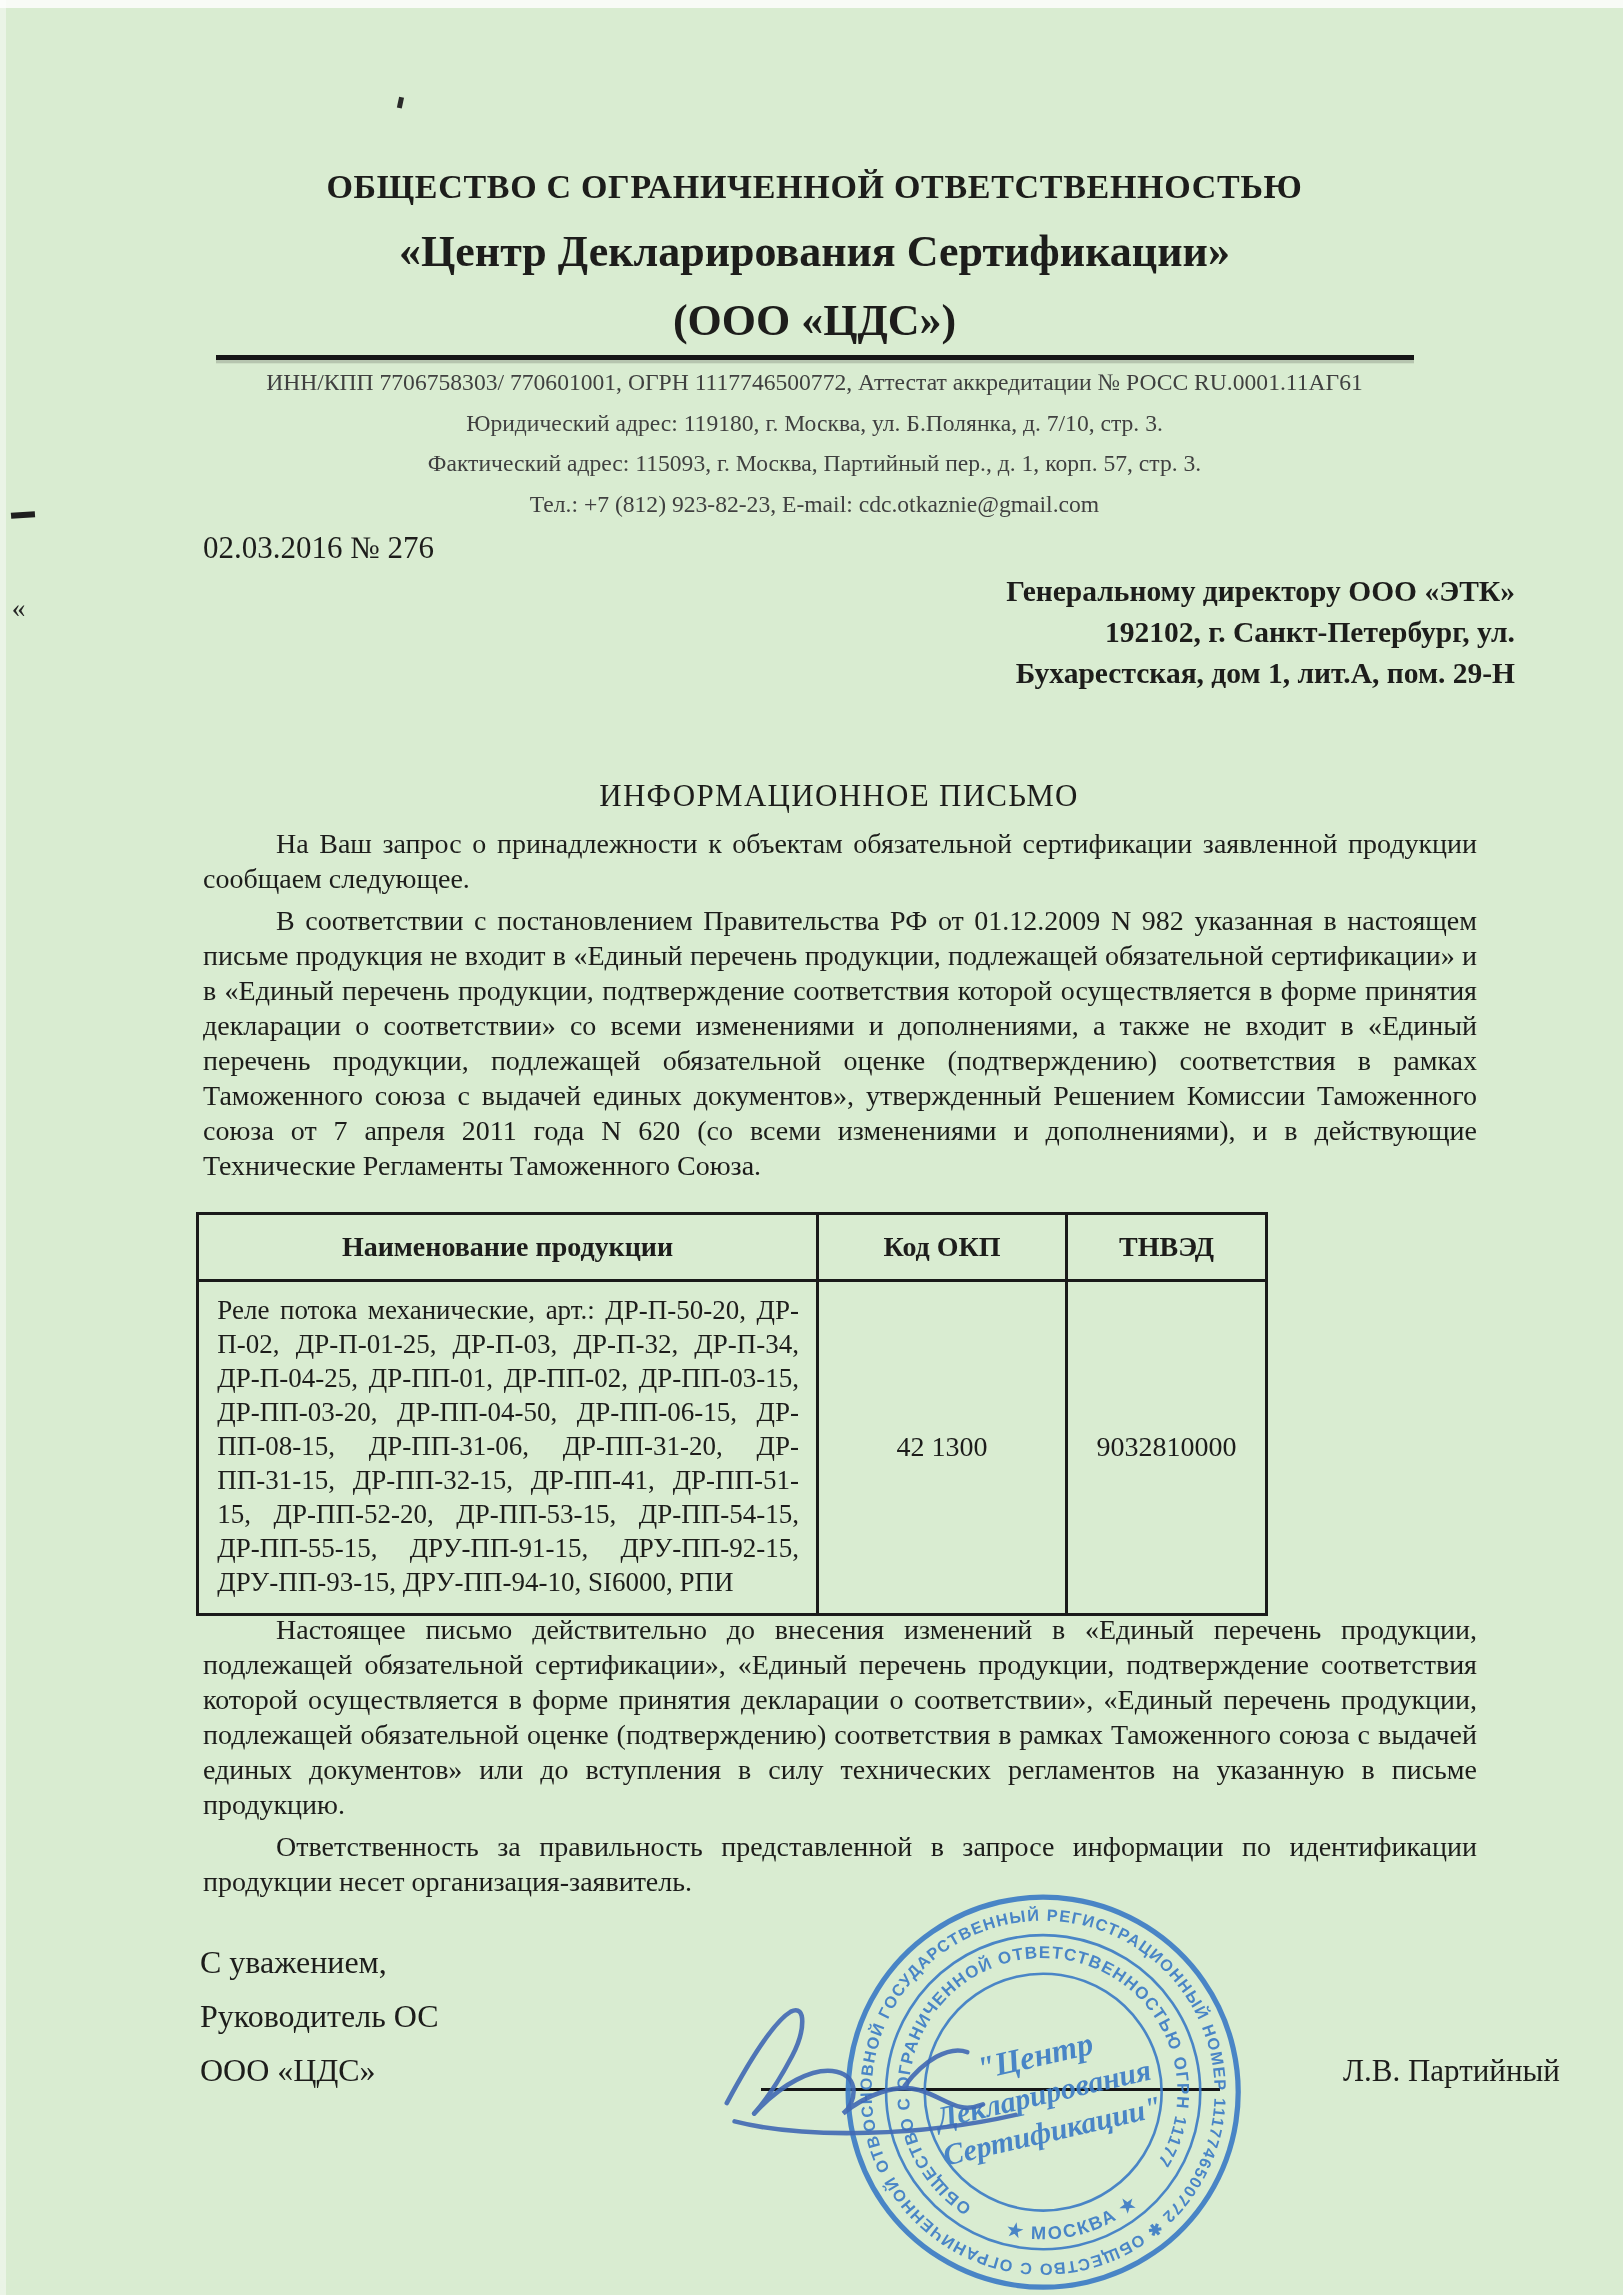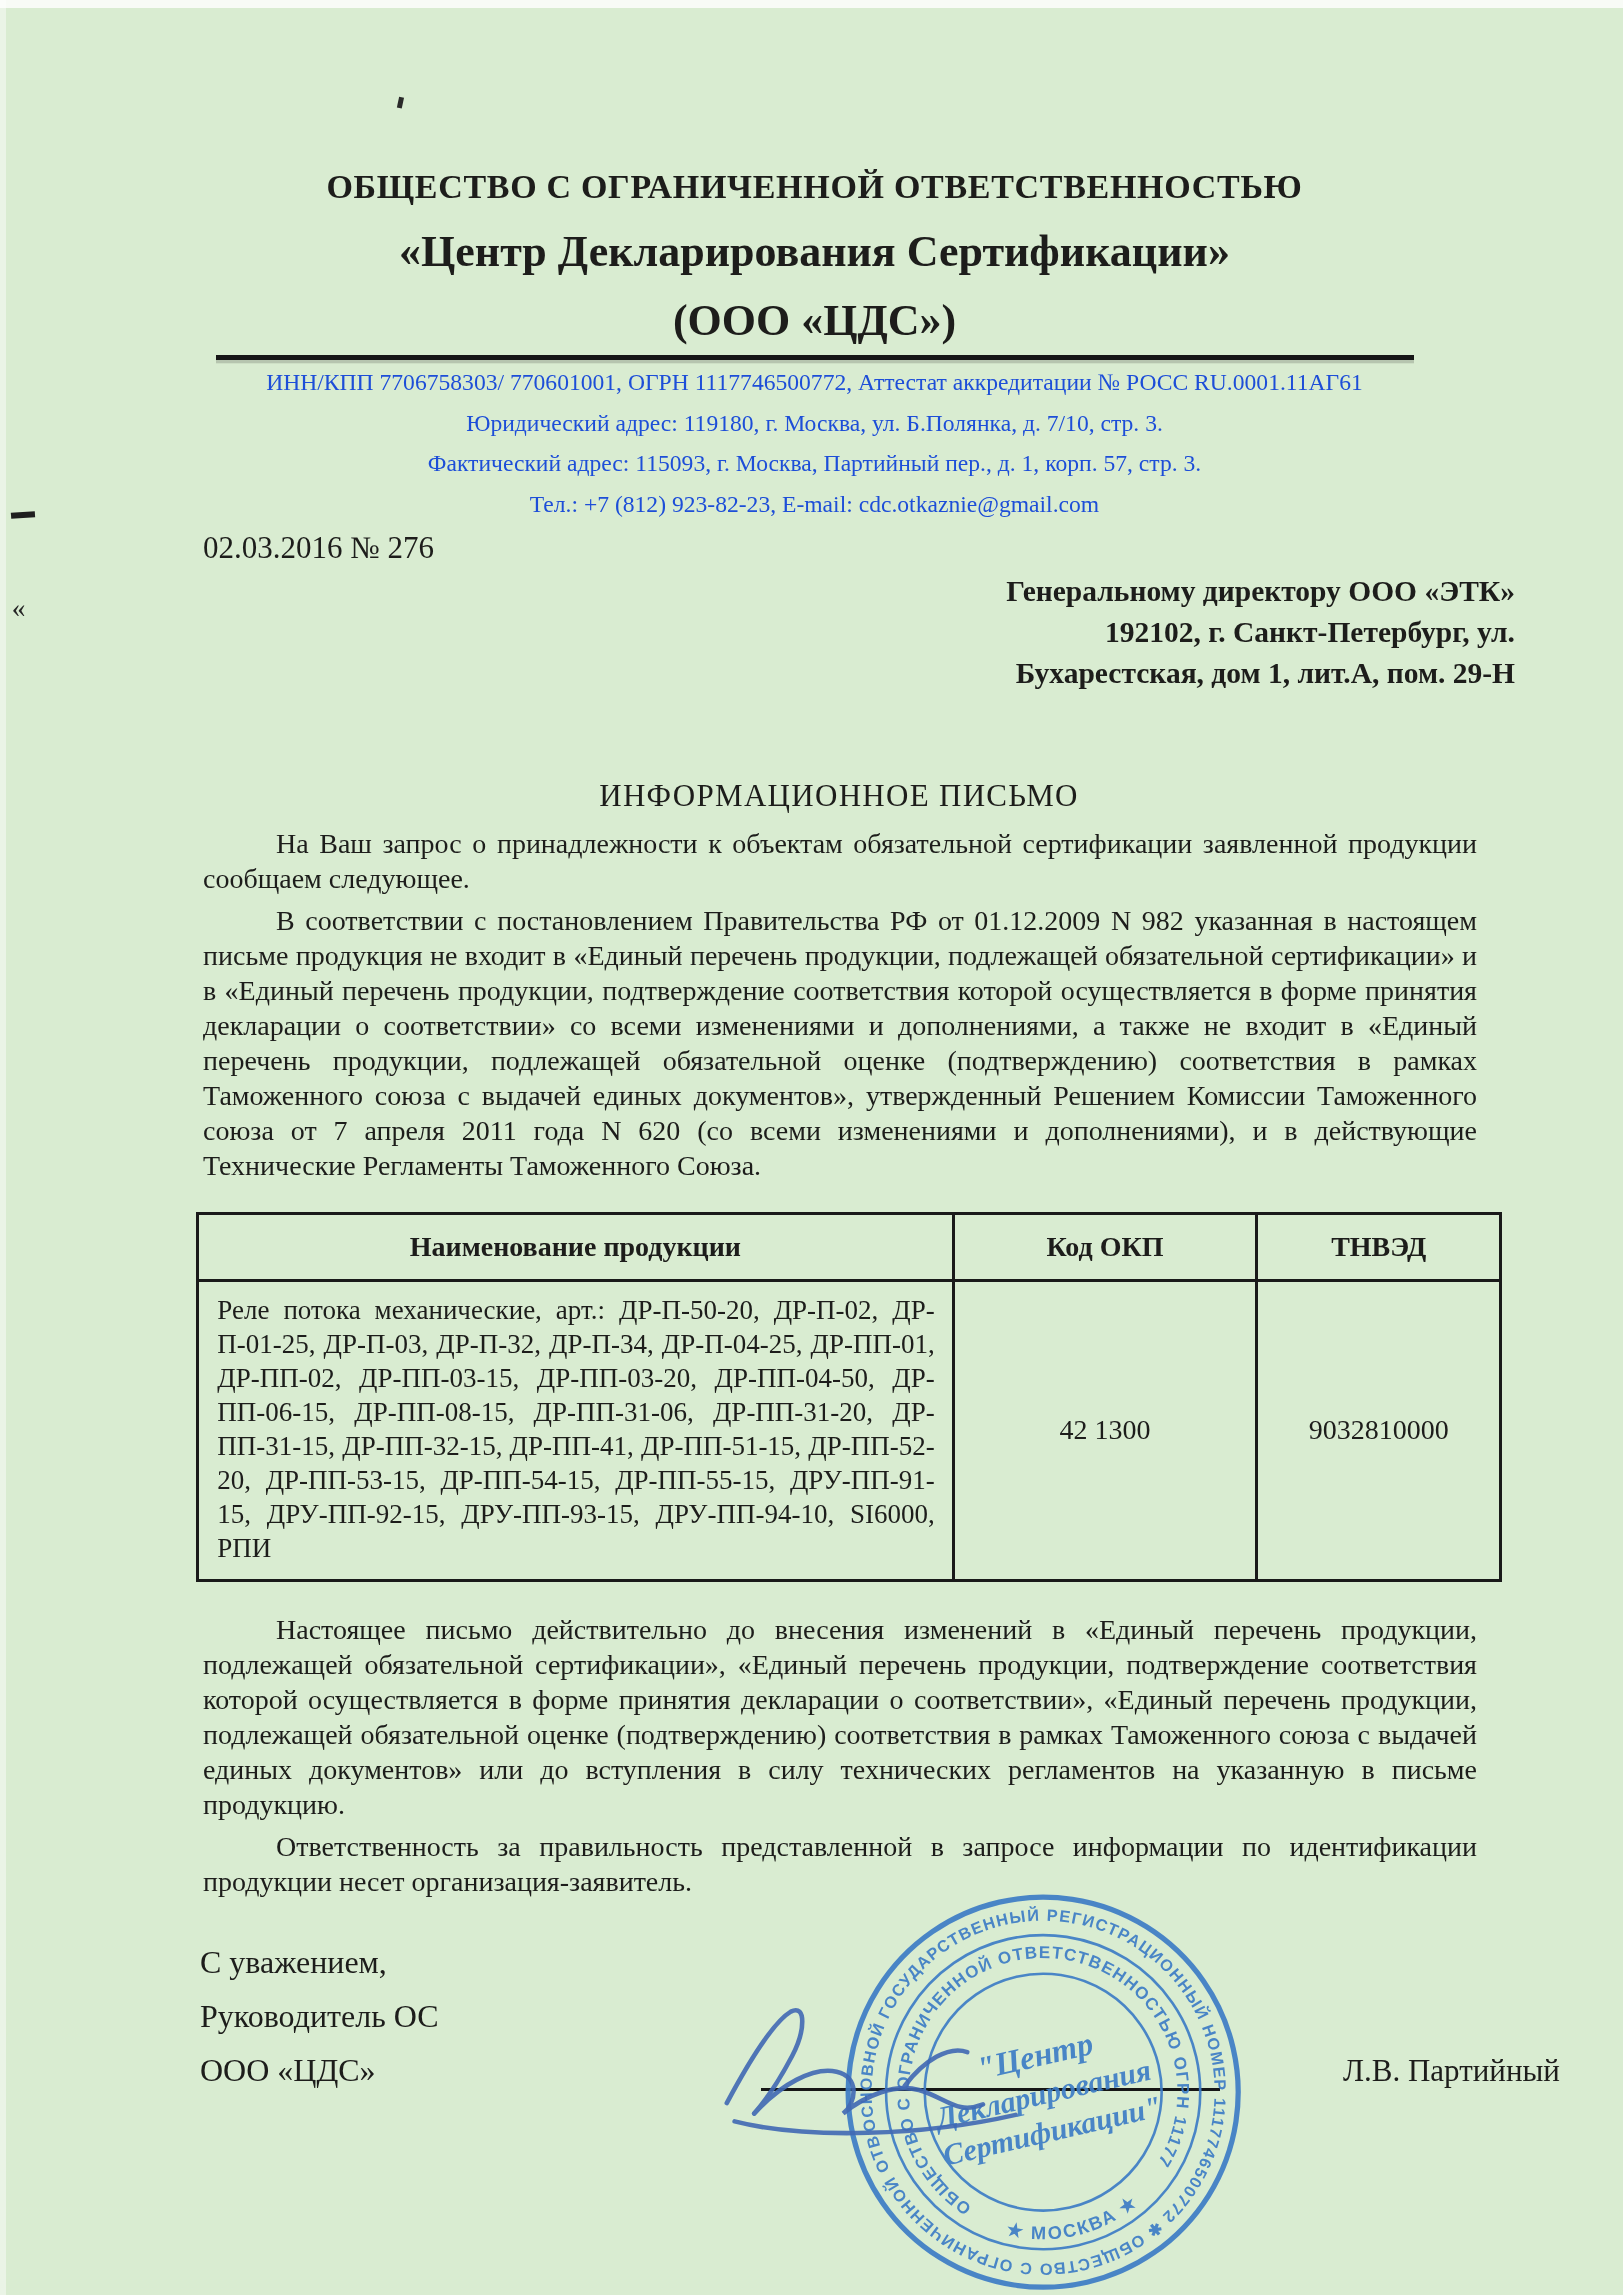--- a/index.html
+++ b/index.html
@@ -8,30 +8,30 @@
     background:#d9ecd1; overflow:hidden;
     color:#1d1d1b; font-family:"Liberation Serif", serif;
   }
   .scan-top{position:absolute;left:0;top:0;width:100%;height:7.9px;background:rgba(255,255,255,.8);}
   .scan-left{position:absolute;left:0;top:0;width:5.9px;height:100%;background:rgba(255,255,255,.45);}
   .abs{position:absolute;}
   .center-band{left:196px;width:1237px;text-align:center;}
   .hl12{font-size:34px;font-weight:bold;letter-spacing:0.7px;}
   .hl34{font-size:44px;font-weight:bold;}
   .rule{left:216px;top:355px;width:1198px;height:4.6px;background:#161616;box-shadow:0 3.3px 0 rgba(22,22,22,.18);}
-  .req{font-size:23.6px;color:#1d4ed8;}
+  .req{font-size:23.6px;color:#404040;}
   .ref{left:203px;top:530px;font-size:31px;font-weight:normal;}
   .recipient{left:929px;top:571px;width:586px;text-align:right;font-size:29.5px;font-weight:bold;line-height:41px;}
   .doc-title{left:196px;top:778px;width:1286px;text-align:center;font-size:31px;font-weight:normal;letter-spacing:1.3px;}
   .paras{left:196px;width:1288px;}
   .paras p{margin:7px;font-size:28px;line-height:35px;text-align:justify;text-indent:73px;}
   .p-top1{top:819px;}
   .p-top2{top:1605px;}
   table.codes{
-    position:absolute;left:196px;top:1212px;width:1306px;
+    position:absolute;left:196px;top:1212px;width:1072px;
     border-collapse:collapse;table-layout:fixed;
   }
   table.codes th,table.codes td{border:3.3px solid #1a1a1a;}
   table.codes th{height:64px;font-size:28px;font-weight:bold;text-align:center;padding:0 6.5px;}
   td.product{font-size:27px;line-height:34px;text-align:justify;padding:10.5px 17px 14.4px 18.3px;vertical-align:top;}
   td.code{font-size:28px;text-align:center;vertical-align:middle;}
   .closing{left:200px;top:1935px;font-size:32px;line-height:54px;}
   .sig-line{left:761px;top:2088px;width:459px;height:2.6px;background:#161616;}
   .signer{left:1343px;top:2053px;font-size:31px;}
   .stamp-wrap{left:839px;top:1888px;width:409px;height:409px;opacity:.93;}

